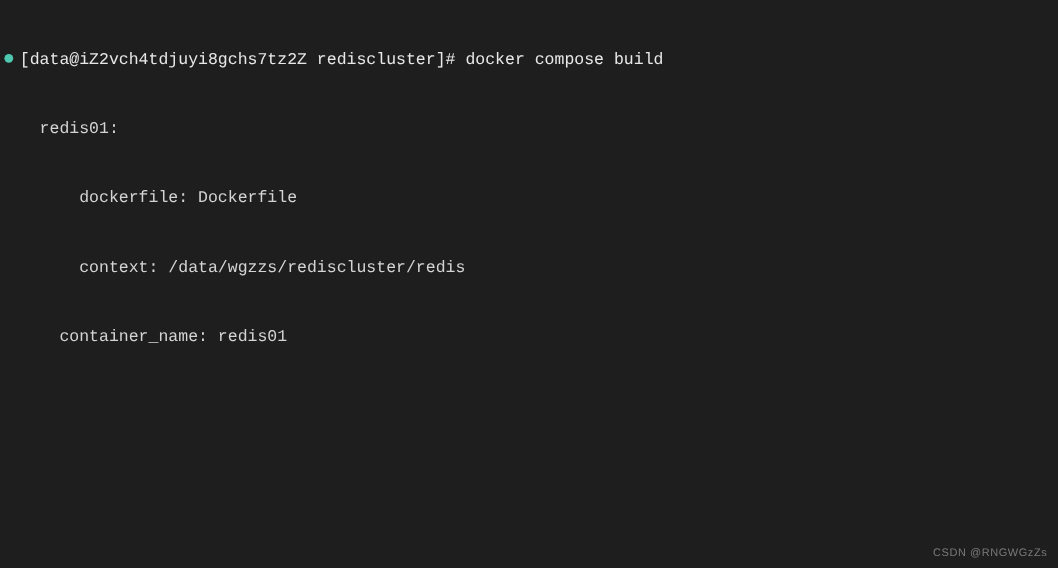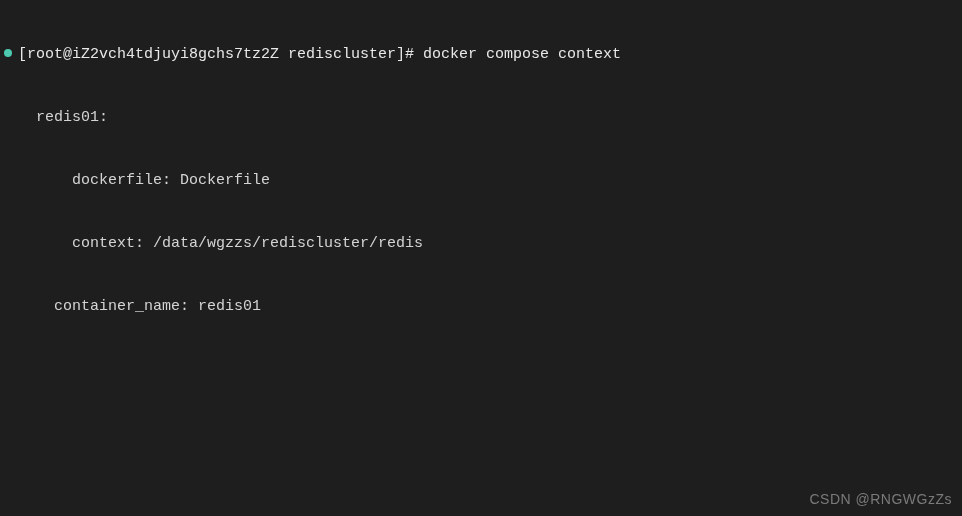--- a/index.html
+++ b/index.html
@@ -44,34 +44,34 @@
     }
     .line {
       color: #d4d4d4;
       padding-left: 14px;
     }
     .watermark {
       position: absolute;
       bottom: 6px;
       right: 10px;
       color: #7a7a7a;
-      font-size: 14px;
+      font-size: 10px;
       font-family: sans-serif;
       letter-spacing: 0.5px;
     }
   </style>
 </head>
 <body>
 
 <div class="terminal">
   <div class="prompt-line">
     <span class="dot"></span>
-    <span class="prompt">[root@iZ2vch4tdjuyi8gchs7tz2Z rediscluster]#</span>
+    <span class="prompt">[data@iZ2vch4tdjuyi8gchs7tz2Z rediscluster]#</span>
     <span> </span>
-    <span class="cmd">docker compose context</span>
+    <span class="cmd">docker compose build</span>
   </div>
   <div class="line">  redis01:</div>
   <div class="line">      dockerfile: Dockerfile</div>
   <div class="line">      context: /data/wgzzs/rediscluster/redis</div>
   <div class="line">    container_name: redis01</div>
   
   
   
   
   

